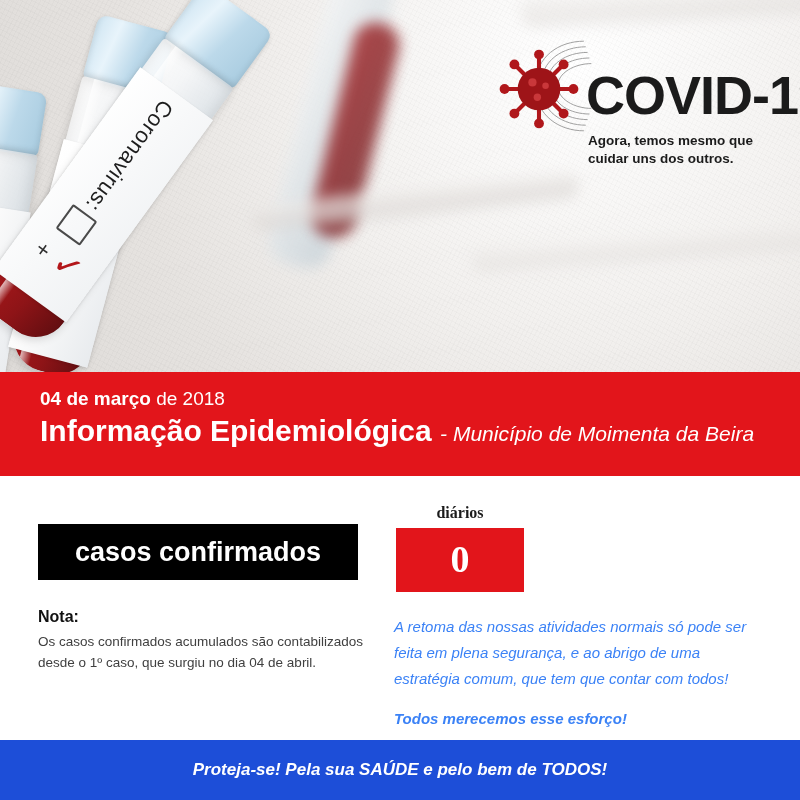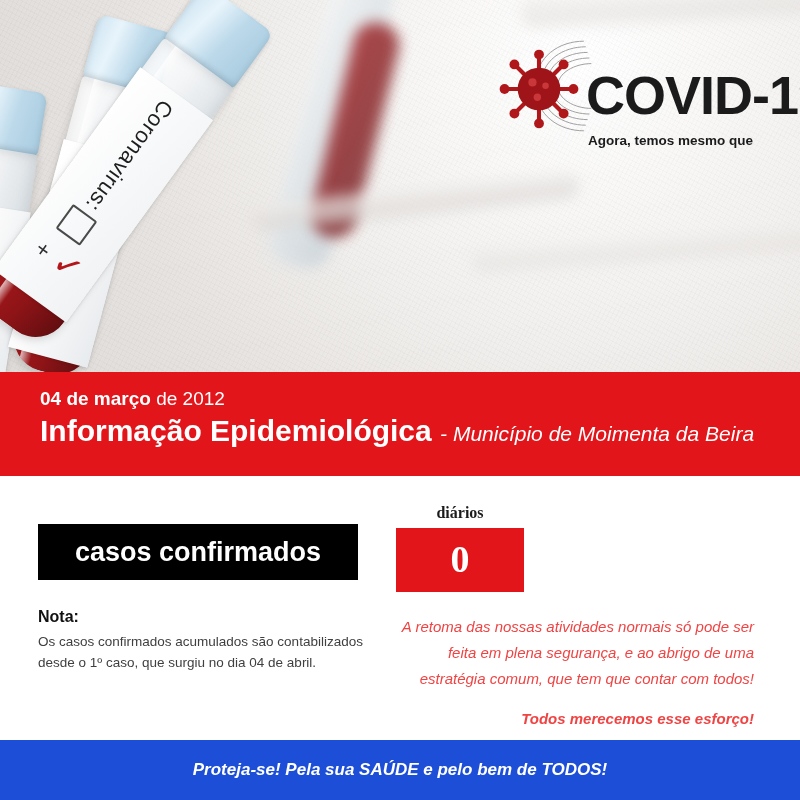--- a/index.html
+++ b/index.html
@@ -246,25 +246,24 @@
     font-size: 13.5px;
     line-height: 1.55;
     color: #404040;
   }
 
   .message {
     position: absolute;
     left: 394px;
     top: 138px;
     width: 360px;
-    color: #ef4444;
+    color: #3b82f6;
     font-style: italic;
     font-size: 15px;
     line-height: 1.72;
-    text-align: right;
   }
   .message .strong {
     font-weight: bold;
     font-style: italic;
     display: block;
     margin-top: 15px;
   }
 
   
   .footer {
@@ -380,27 +379,28 @@
             <circle cx="42" cy="42" r="5"></circle>
             <circle cx="58" cy="46" r="4"></circle>
             <circle cx="48" cy="60" r="4.5"></circle>
           </g>
         </svg>
       </div>
 
       <div class="covid-title">COVID-19</div>
       <div class="covid-sub">
         <div>Agora, temos mesmo que</div>
+        <div>cuidar uns dos outros.</div>
       </div>
     </div>
   </div>
 
   <div class="banner">
     <div class="banner-date">
-      <b>04 de março</b><span> de 2012</span>
+      <b>04 de março</b><span> de 2018</span>
     </div>
     <div class="banner-title">
       <span>Informação Epidemiológica</span>
       <span class="banner-muni">- Município de Moimenta da Beira</span>
     </div>
   </div>
 
   <div class="main">
 
     <div class="confirmed-box">

